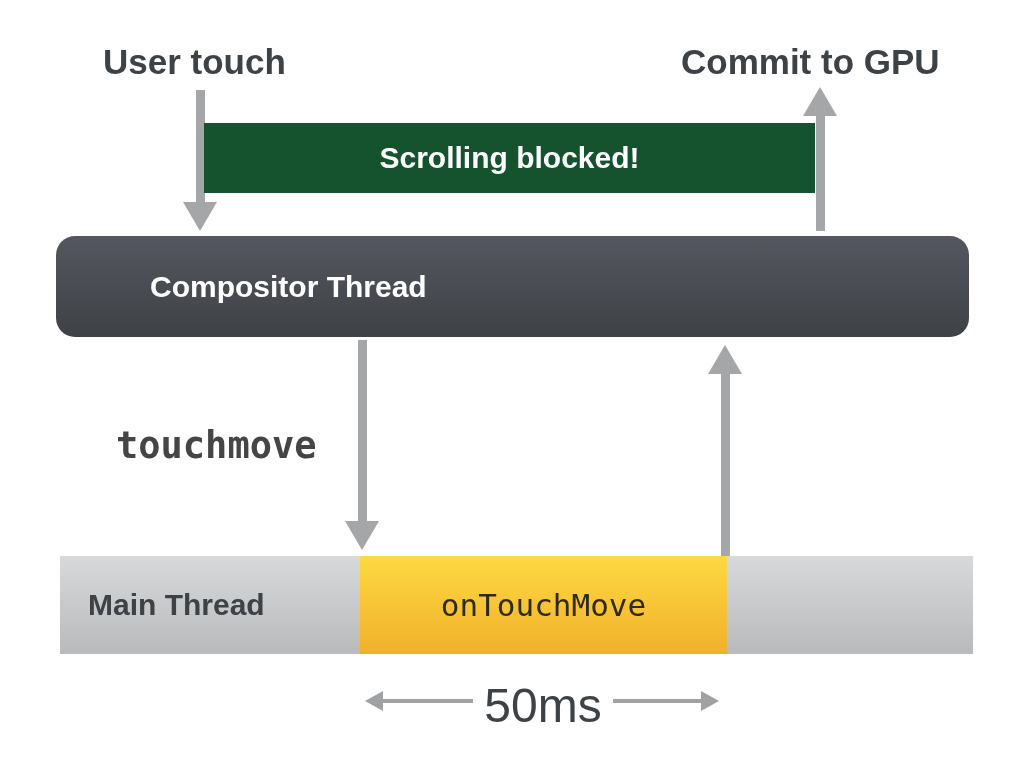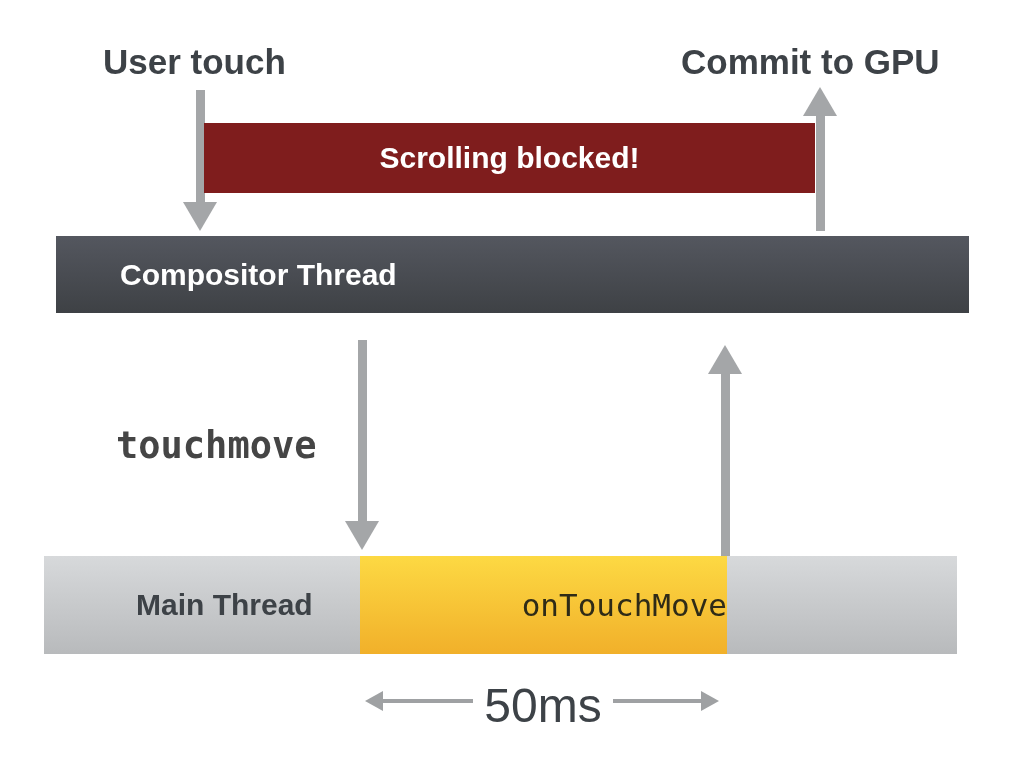--- a/index.html
+++ b/index.html
@@ -40,50 +40,50 @@
   #arrow2-shaft{left:816px;top:114px;width:9px;height:117px;}
 
   #arrow3-shaft{left:358px;top:340px;width:9px;height:182px;}
   #arrow3-head{left:345px;top:521px;}
 
   #arrow4-head{left:708px;top:345px;}
   #arrow4-shaft{left:721px;top:372px;width:9px;height:184px;}
 
   .banner{
     position:absolute;left:204px;top:123px;width:611px;height:70px;
-    background:#7f1d1d;
+    background:#14532d;
     display:flex;align-items:center;justify-content:center;
     color:#ffffff;font-size:30px;font-weight:bold;
   }
 
   .compositor-bar{
-    position:absolute;left:56px;top:236px;width:913px;height:77px;
+    position:absolute;left:56px;top:236px;width:913px;height:101px;
     background:linear-gradient(to bottom,#54575f 0%,#3e4145 100%);
     display:flex;align-items:center;
     color:#ffffff;font-size:30px;font-weight:bold;
-    padding-left:64px;box-sizing:border-box;
+    padding-left:94px;box-sizing:border-box;border-radius:19px;
   }
 
   .event-label{
     position:absolute;left:116px;top:424px;
     font-family:"DejaVu Sans Mono", monospace;
     font-size:37px;color:#454545;font-weight:bold;
   }
 
   .main-bar{
-    position:absolute;left:44px;top:556px;width:913px;height:98px;
+    position:absolute;left:60px;top:556px;width:913px;height:98px;
     background:linear-gradient(to bottom,#d7d9db 0%,#b8babc 100%);
     display:flex;align-items:center;
     color:#3d4247;font-size:30px;font-weight:bold;
-    padding-left:92px;box-sizing:border-box;
+    padding-left:28px;box-sizing:border-box;
   }
   .task-segment{
     position:absolute;left:360px;top:556px;width:367px;height:98px;
     background:linear-gradient(to bottom,#fdd943 0%,#f1b02a 100%);
-    display:flex;align-items:center;justify-content:flex-end;
+    display:flex;align-items:center;justify-content:center;
     font-family:"DejaVu Sans Mono", monospace;
     font-size:31px;font-weight:normal;color:#2f2b17;
   }
 
   .duration-label{
     position:absolute;left:483px;top:678px;width:120px;
     text-align:center;
     font-size:48px;color:#3d4247;
   }
   .dur-line{position:absolute;background:#9fa1a3;height:4px;top:699px;}

